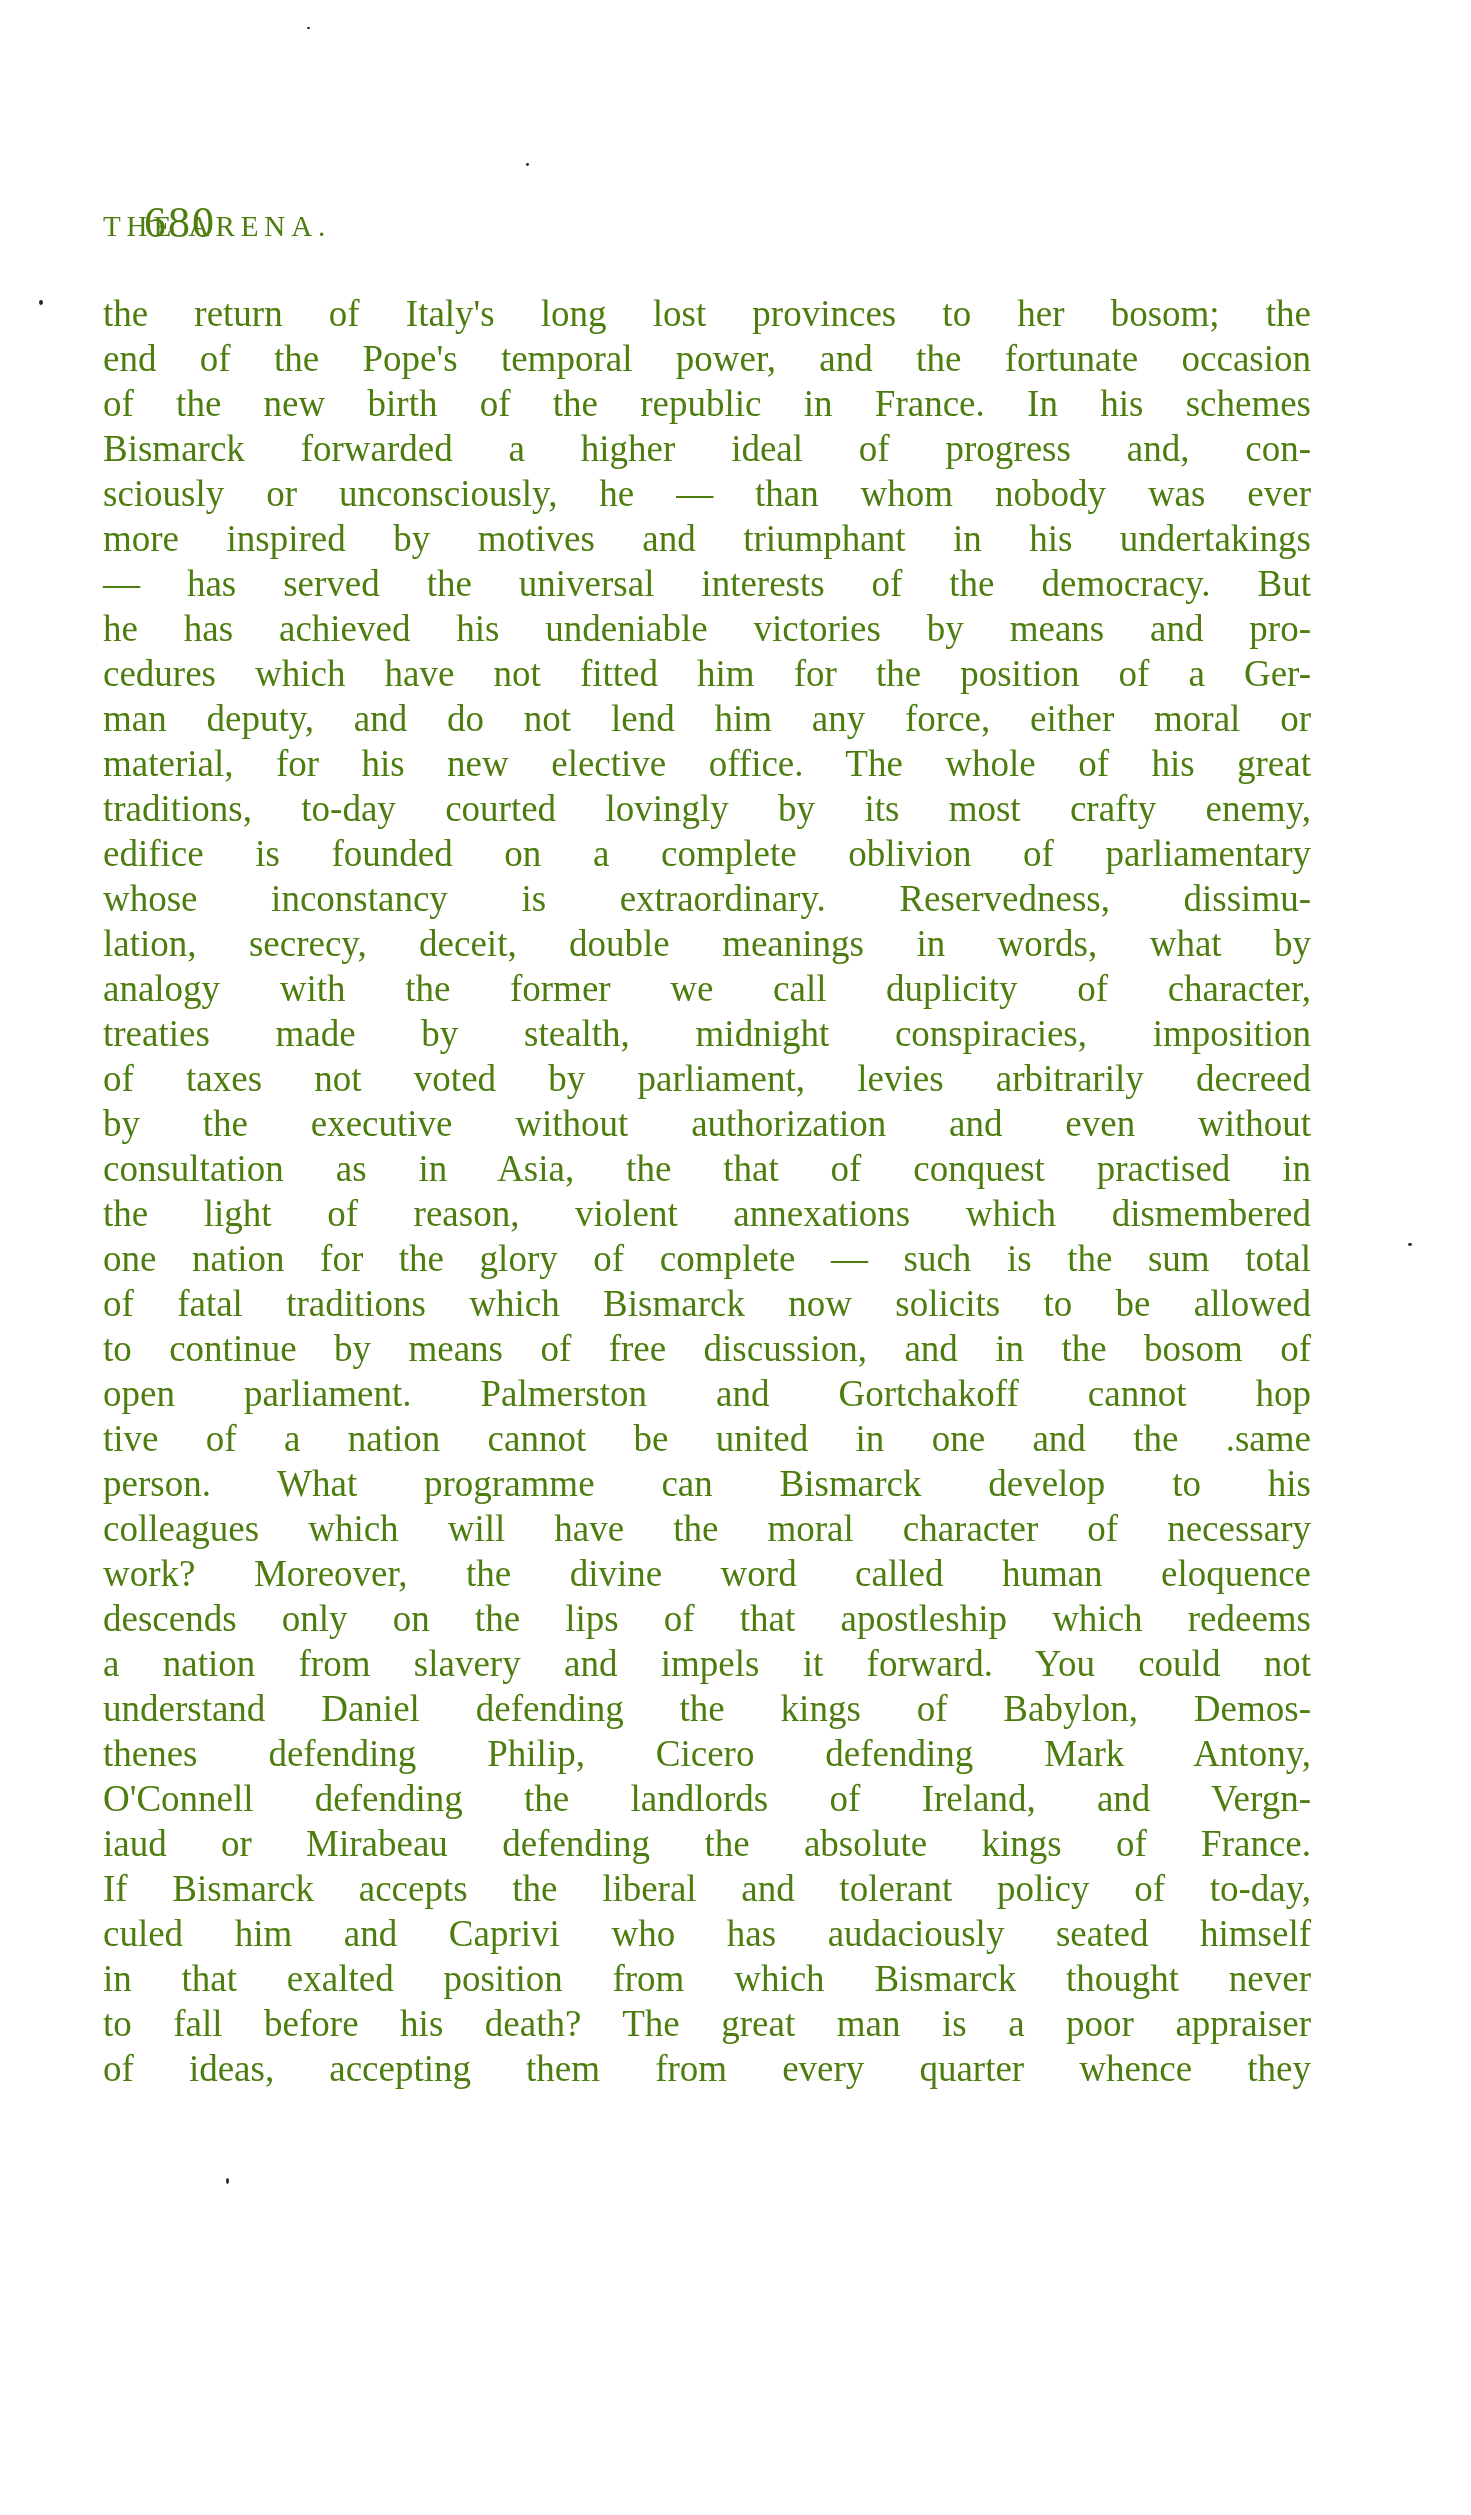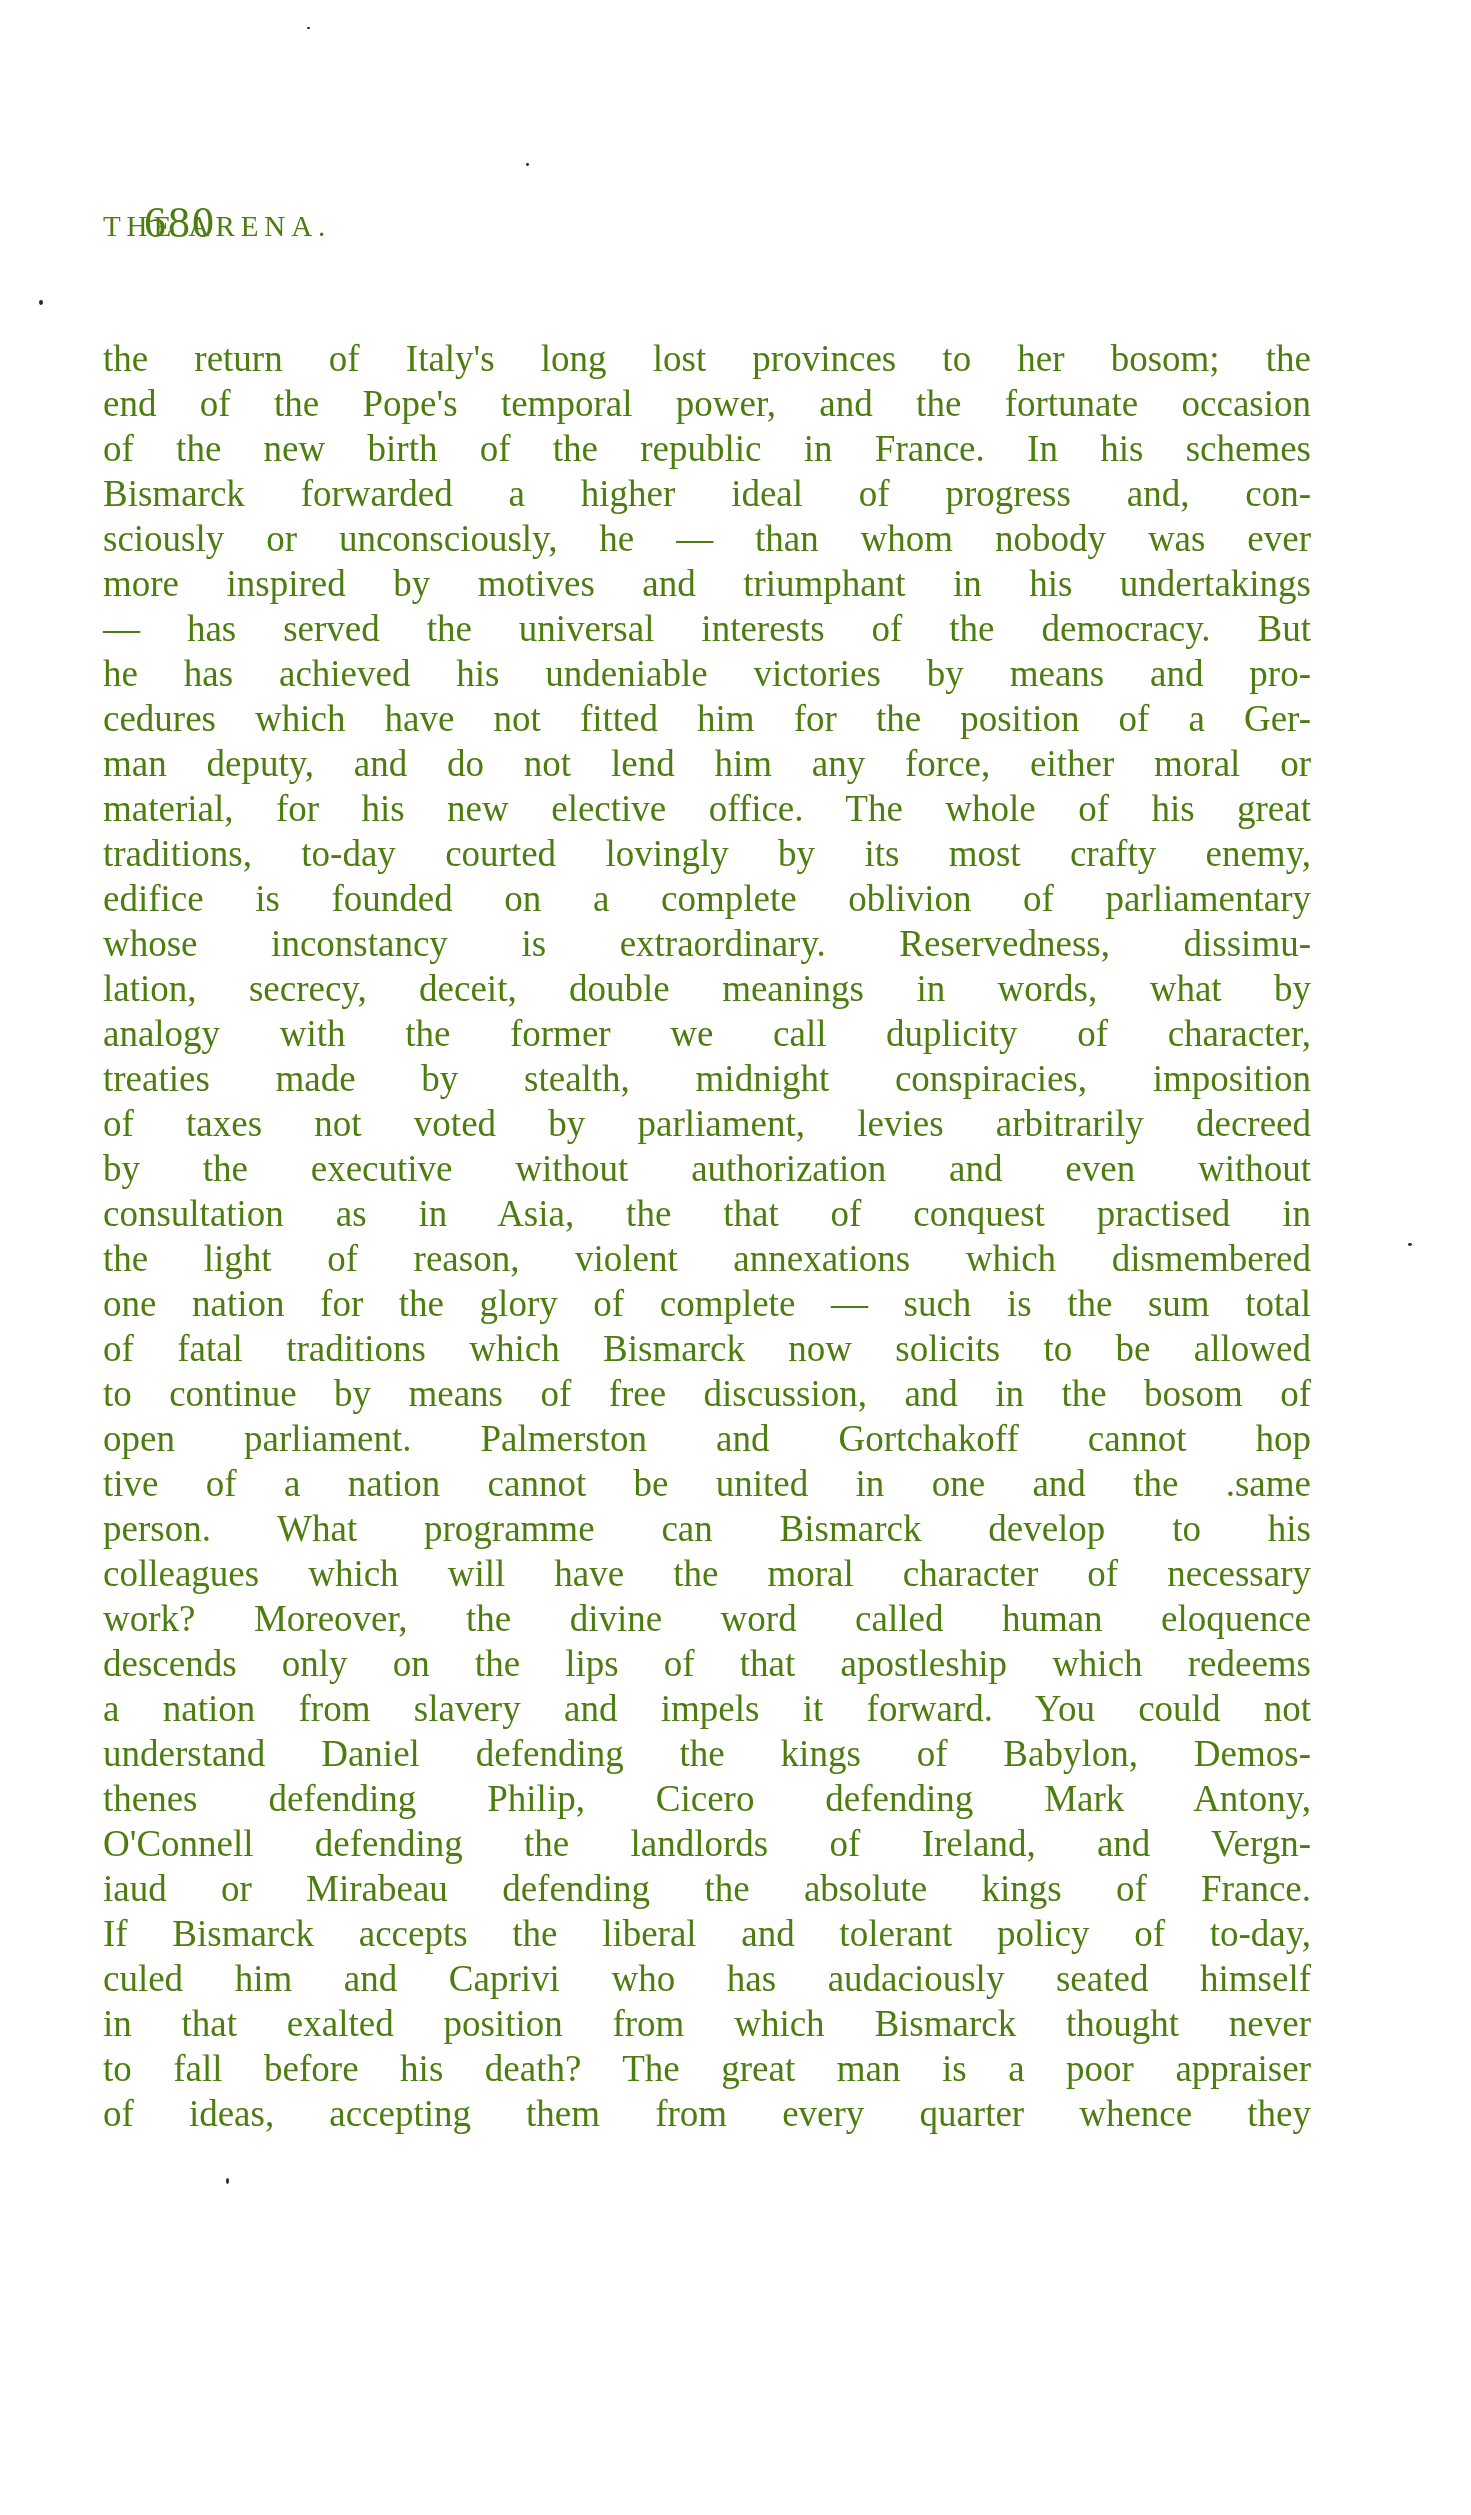--- a/index.html
+++ b/index.html
@@ -44,21 +44,20 @@
   }
   .body-text {
     position: absolute;
     top: 291px;
     left: 103px;
     width: 1208px;
     font-size: 37px;
     line-height: 45px;
     text-align: justify;
     text-justify: inter-word;
-    margin-top: 45px;
   }
   .body-text .text-line {
     text-align: justify;
     text-align-last: justify;
     white-space: normal;
     min-height: 45px;
   }
   
   .speck {
     position: absolute;

